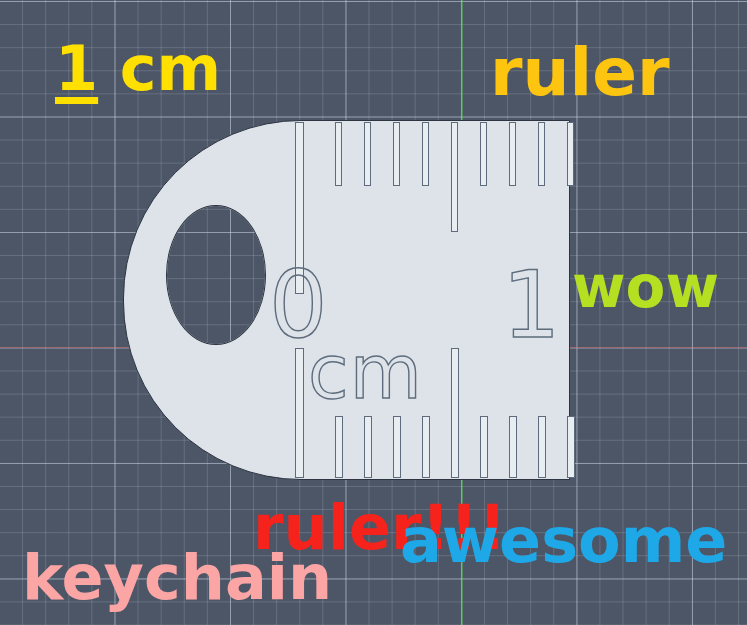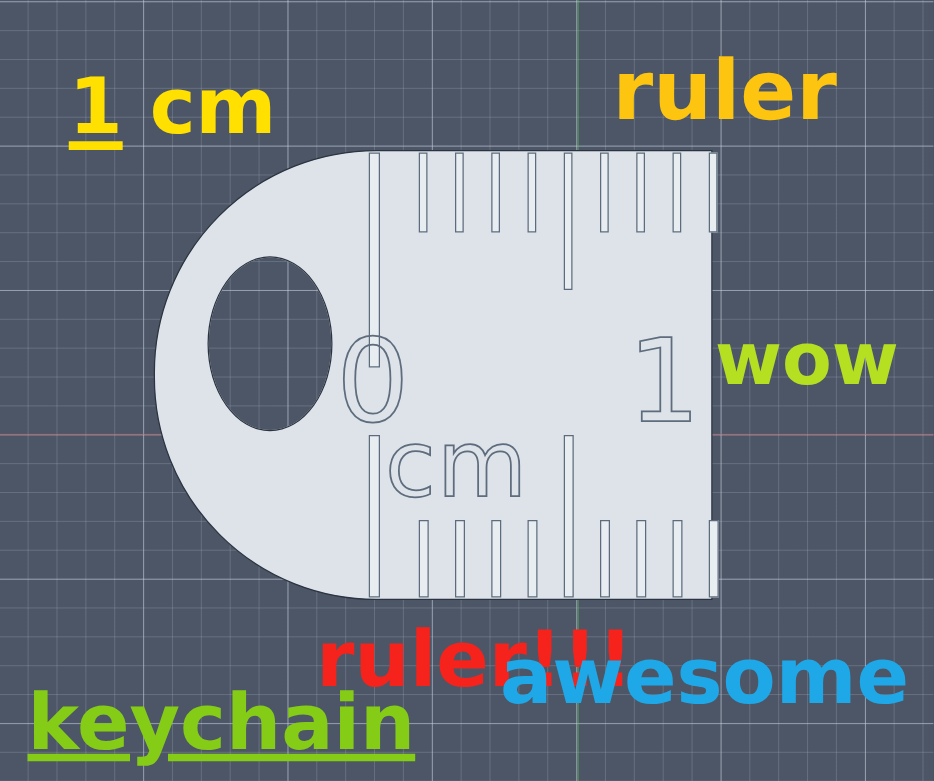--- a/index.html
+++ b/index.html
@@ -83,27 +83,27 @@
   .engcm{left:185px;top:215px;font-size:74px;letter-spacing:1px;}
 
   
   .tag{
     position:absolute;
     font-family:"DejaVu Sans", sans-serif;
     font-weight:700;
     white-space:nowrap;
     line-height:1;
   }
-  #tag-1cm   {left:55px; top:54px;  font-size:62px; color:#ffe000;}
+  #tag-1cm   {left:55px; top:38px;  font-size:62px; color:#ffe000;}
   #tag-1cm u {text-decoration:underline;text-decoration-thickness:7px;text-underline-offset:7px;}
   #tag-metric{left:490px;top:40px;  font-size:66px; color:#fdc510;}
   #tag-wow   {left:572px;top:258px; font-size:58px; color:#b5e022;}
   #tag-ruler {left:253px;top:497px; font-size:62px; color:#f5231b;}
   #tag-awe   {left:400px;top:510px; font-size:62px; color:#1fa8e8;}
-  #tag-key   {left:22px; top:547px; font-size:62px; color:#84cc16;text-decoration:underline;}
+  #tag-key   {left:22px; top:547px; font-size:62px; color:#fca5a5;}
 </style>
 </head>
 <body>
 
 <div id="stage">
 
   <div class="grid-minor"></div>
   <div class="grid-major"></div>
   <div class="axis-y"></div>
   <div class="axis-x"></div>

